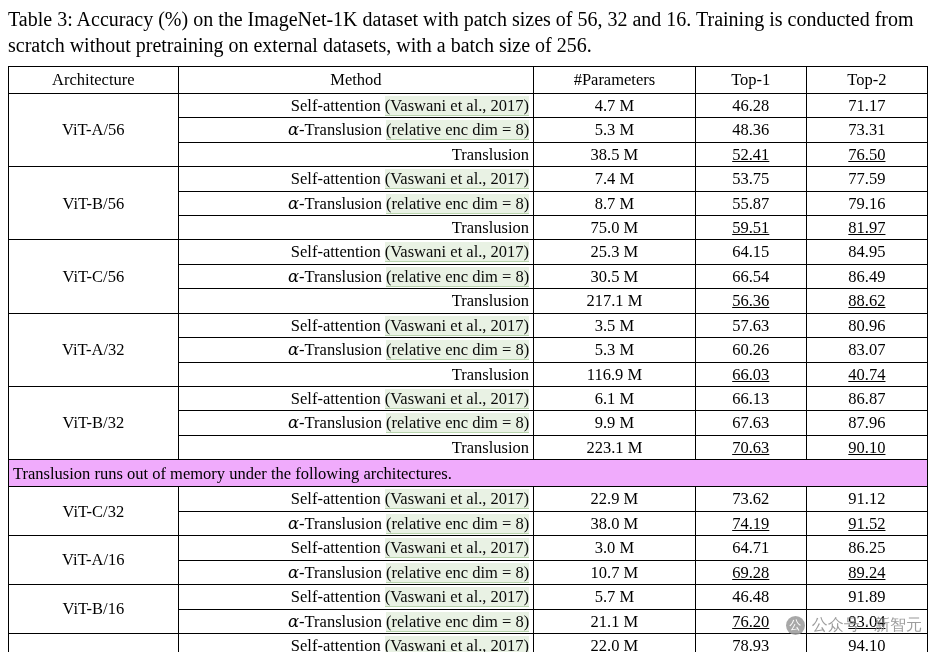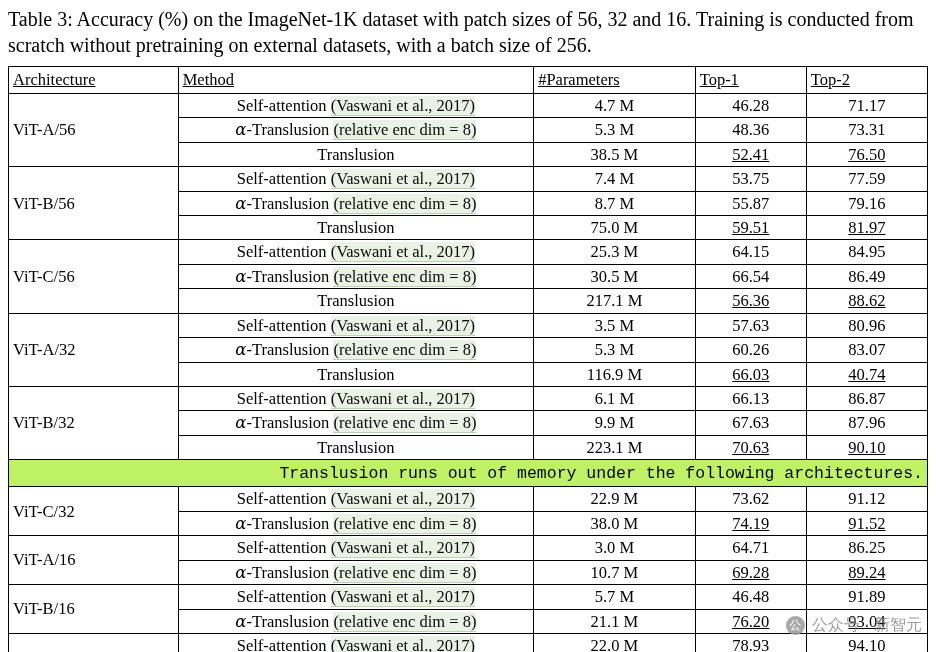--- a/index.html
+++ b/index.html
@@ -40,41 +40,40 @@
     line-height: 1.30;
     vertical-align: middle;
   }
   .col-arch { width: 168px; }
   .col-method { width: 352px; }
   .col-params { width: 160px; }
   .col-top1 { width: 110px; }
   .col-top5 { width: 120px; }
 
   thead td {
+    text-align: center;
     height: 24px;
-    text-decoration: underline;
   }
   .arch-cell {
-    text-align: left;
+    text-align: center;
     vertical-align: middle;
   }
   .method-cell {
-    text-align: center;
+    text-align: right;
     padding-left: 28px;
   }
   .num-cell {
     text-align: center;
   }
   .bold { font-weight: bold; text-decoration: underline; }
   .note-row td {
-    text-align: right;
-    background: #bef264;
+    text-align: left;
+    background: #f0abfc;
     font-size: 16.5px;
     height: 24px;
-    font-family: Liberation Mono, monospace;
   }
   .cite { color: #0a0a0a; }
   .cite-hl {
     background: #e9f2e4;
     border-bottom: 1px solid #b9d4ae;
   }
   .alpha { font-family: "DejaVu Serif", serif; font-style: italic; }
   .watermark {
     position: absolute;
     right: 14px;

